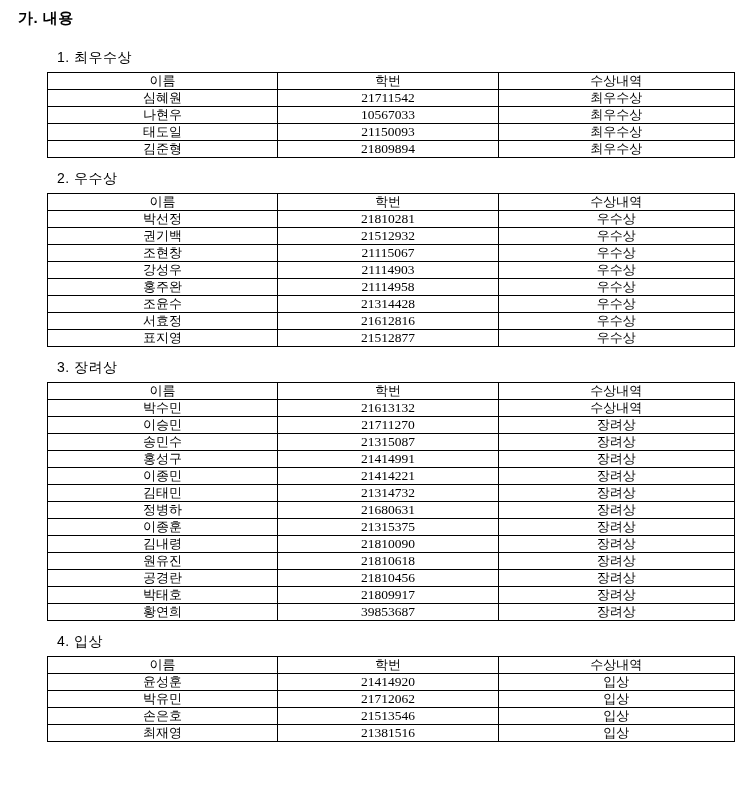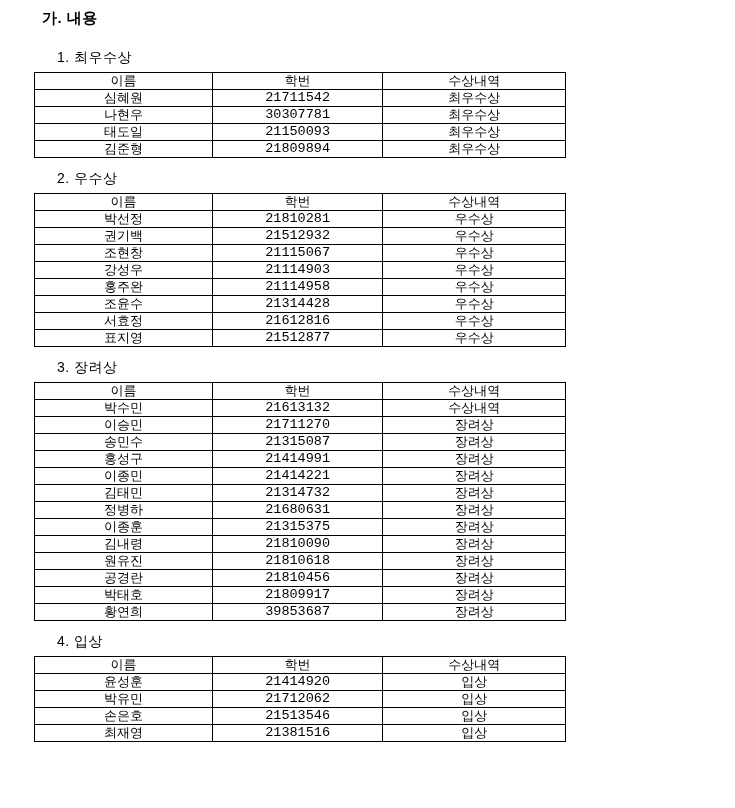--- a/index.html
+++ b/index.html
@@ -6,58 +6,58 @@
   html, body { background: #ffffff; }
   body {
     width: 735px;
     height: 808px;
     overflow: hidden;
     font-family: "Liberation Sans", "DejaVu Sans", sans-serif;
     color: #000000;
   }
   .page { padding-top: 9px; }
   .doc-title {
-    margin-left: 42px;
+    margin-left: 18px;
     font-size: 15px;
     font-weight: 600;
     line-height: 18px;
     letter-spacing: 0.5px;
   }
   .award-section .section-heading {
     margin: 12px 0 6px 57px;
     font-size: 14px;
     font-weight: 500;
     line-height: 17px;
     letter-spacing: 0.5px;
   }
   .award-section:first-of-type .section-heading { margin-top: 22px; }
   table.award-table {
-    margin-left: 34px;
-    width: 532px;
+    margin-left: 47px;
+    width: 688px;
     border-collapse: collapse;
     table-layout: fixed;
   }
   table.award-table col.c1 { width: 33.5%; }
   table.award-table col.c2 { width: 32.1%; }
   table.award-table col.c3 { width: 34.4%; }
   table.award-table th,
   table.award-table td {
     border: 1px solid #000000;
     height: 17px;
     line-height: 16px;
     font-size: 13px;
     font-weight: normal;
     text-align: center;
     vertical-align: middle;
     padding: 0 2px;
     overflow: hidden;
     white-space: nowrap;
   }
   table.award-table td.cell-student-id {
-    font-family: Liberation Mono, monospace;
+    font-family: Liberation Serif, serif;
     font-size: 13.5px;
   }
 </style>
 </head>
 <body>
 
 <div class="page">
   <div class="doc-title">가. 내용</div>
   <div id="sections">
   <section class="award-section">
@@ -77,21 +77,21 @@
       </thead>
       <tbody>
   <tr>
     <td class="cell-name">심혜원</td>
     <td class="cell-student-id">21711542</td>
     <td class="cell-award">최우수상</td>
   </tr>
 
   <tr>
     <td class="cell-name">나현우</td>
-    <td class="cell-student-id">30307781</td>
+    <td class="cell-student-id">10567033</td>
     <td class="cell-award">최우수상</td>
   </tr>
 
   <tr>
     <td class="cell-name">태도일</td>
     <td class="cell-student-id">21150093</td>
     <td class="cell-award">최우수상</td>
   </tr>
 
   <tr>

